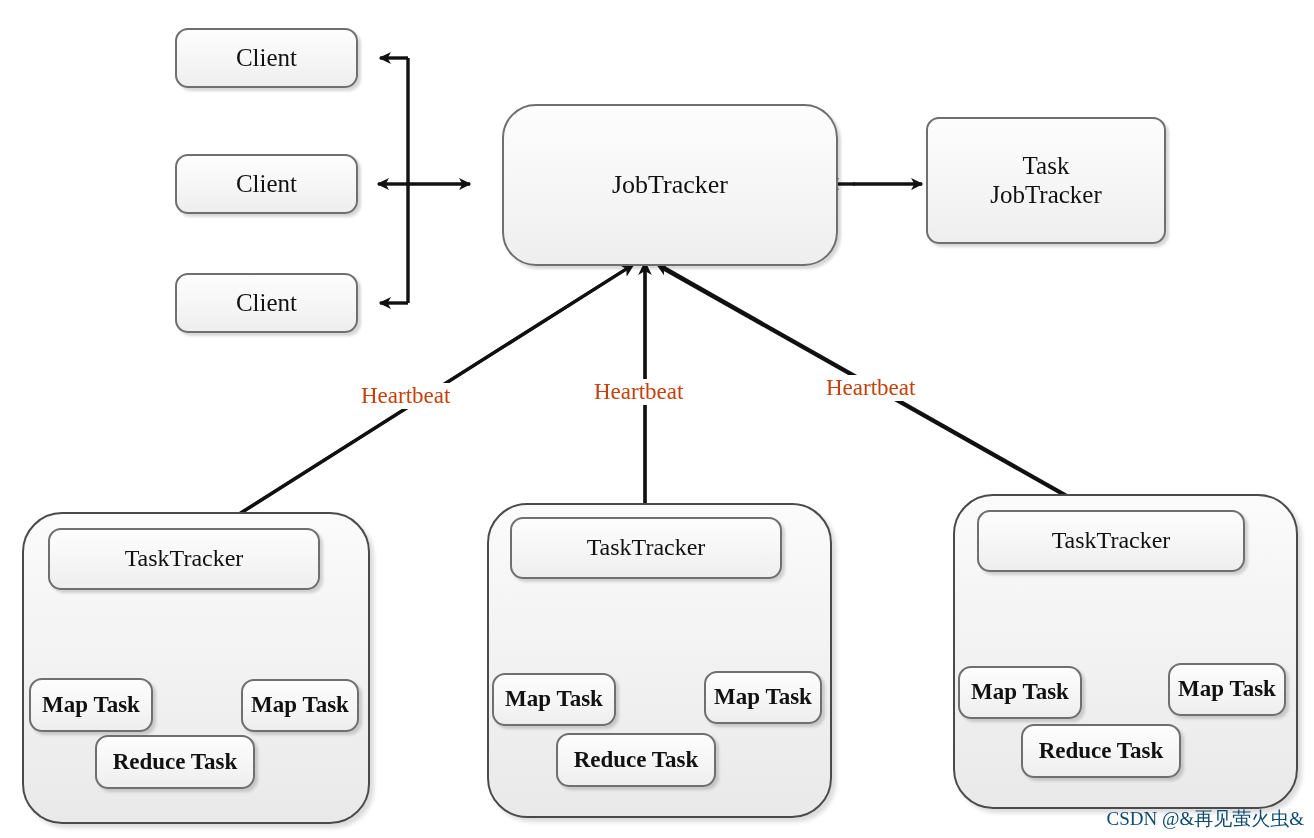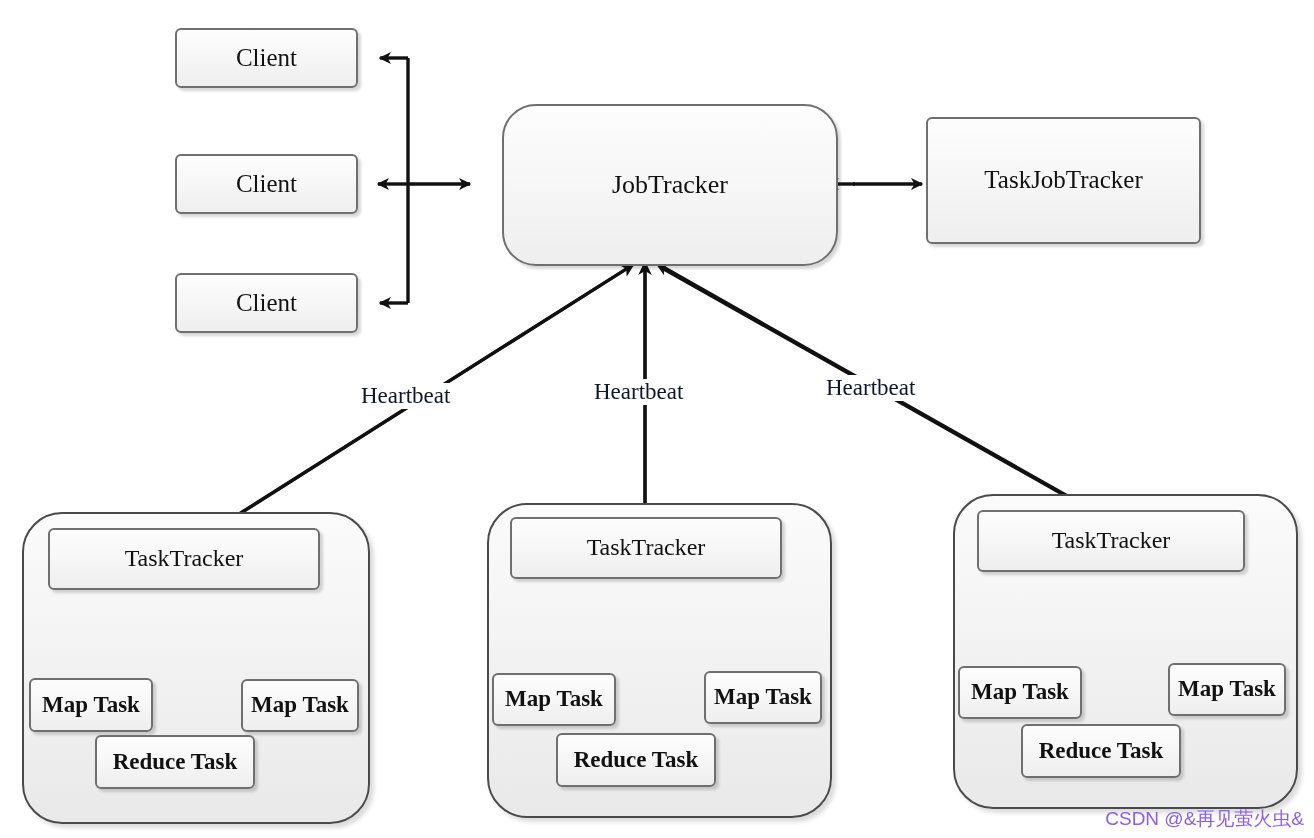--- a/index.html
+++ b/index.html
@@ -31,50 +31,50 @@
     display: flex;
     align-items: center;
     justify-content: center;
     text-align: center;
     color: #111111;
     background: linear-gradient(to bottom, #fdfdfd 0%, #f7f7f7 45%, #eeeeee 100%);
     border: 2px solid #6f6f6f;
     box-shadow: 3px 3px 3px rgba(0,0,0,0.16);
     line-height: 1.15;
   }
-  .rect-node { border-radius: 6px; }
+  .rect-node { border-radius: 13px; }
   .round-node { border-radius: 34px; }
   .cluster {
     position: absolute;
     box-sizing: border-box;
     border: 2px solid #4a4a4a;
     border-radius: 40px;
     background: linear-gradient(to bottom, #fbfbfb 0%, #f2f2f2 50%, #e9e9e9 100%);
     box-shadow: 4px 4px 4px rgba(0,0,0,0.14);
   }
   .lbl-client   { font-size: 25px; }
   .lbl-jt       { font-size: 26px; }
   .lbl-sched    { font-size: 25px; }
   .lbl-tt       { font-size: 24px; }
   .lbl-task     { font-size: 23px; font-weight: bold; }
   .edge-label {
     position: absolute;
     font-size: 23px;
-    color: #0f172a;
+    color: #c2410c;
     white-space: nowrap;
     background: #ffffff;
     padding: 0 3px;
   }
   .watermark {
     position: absolute;
     right: 10px;
     bottom: 6px;
-    font-family: Liberation Sans, sans-serif;
+    font-family: Liberation Serif, serif;
     font-size: 19px;
-    color: #8b5cf6;
+    color: #0c4a6e;
     white-space: nowrap;
   }
 </style>
 </head>
 <body>
 
 <div id="canvas">
 
   <svg class="wires" viewBox="0 0 1314 838" xmlns="http://www.w3.org/2000/svg">
     <defs>
@@ -151,21 +151,21 @@
   </div>
 
   <div class="node rect-node lbl-client" style="left:175px; top:273px; width:183px; height:60px;">
     <span>Client</span>
   </div>
 
   <div class="node round-node lbl-jt" style="left:502px; top:104px; width:336px; height:162px;">
     <span>JobTracker</span>
   </div>
 
-  <div class="node rect-node lbl-sched" style="left:926px; top:117px; width:275px; height:127px; flex-direction:row;">
+  <div class="node rect-node lbl-sched" style="left:926px; top:117px; width:240px; height:127px; flex-direction:column;">
     <span>Task</span>
     <span>JobTracker</span>
   </div>
 
   <div class="edge-label" style="left:358px; top:383px;">
     <span>Heartbeat</span>
   </div>
 
   <div class="edge-label" style="left:591px; top:379px;">
     <span>Heartbeat</span>

